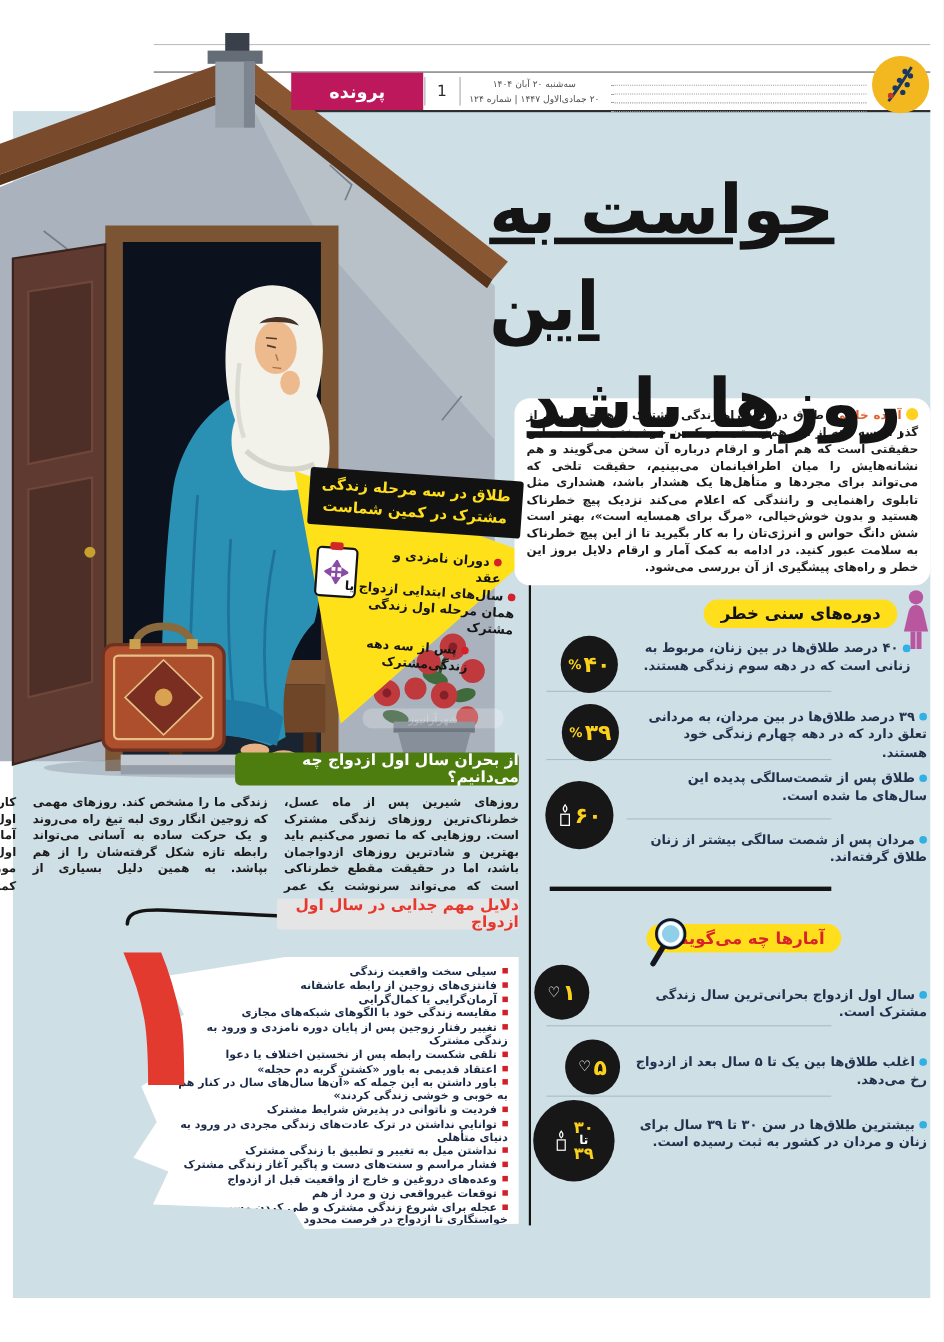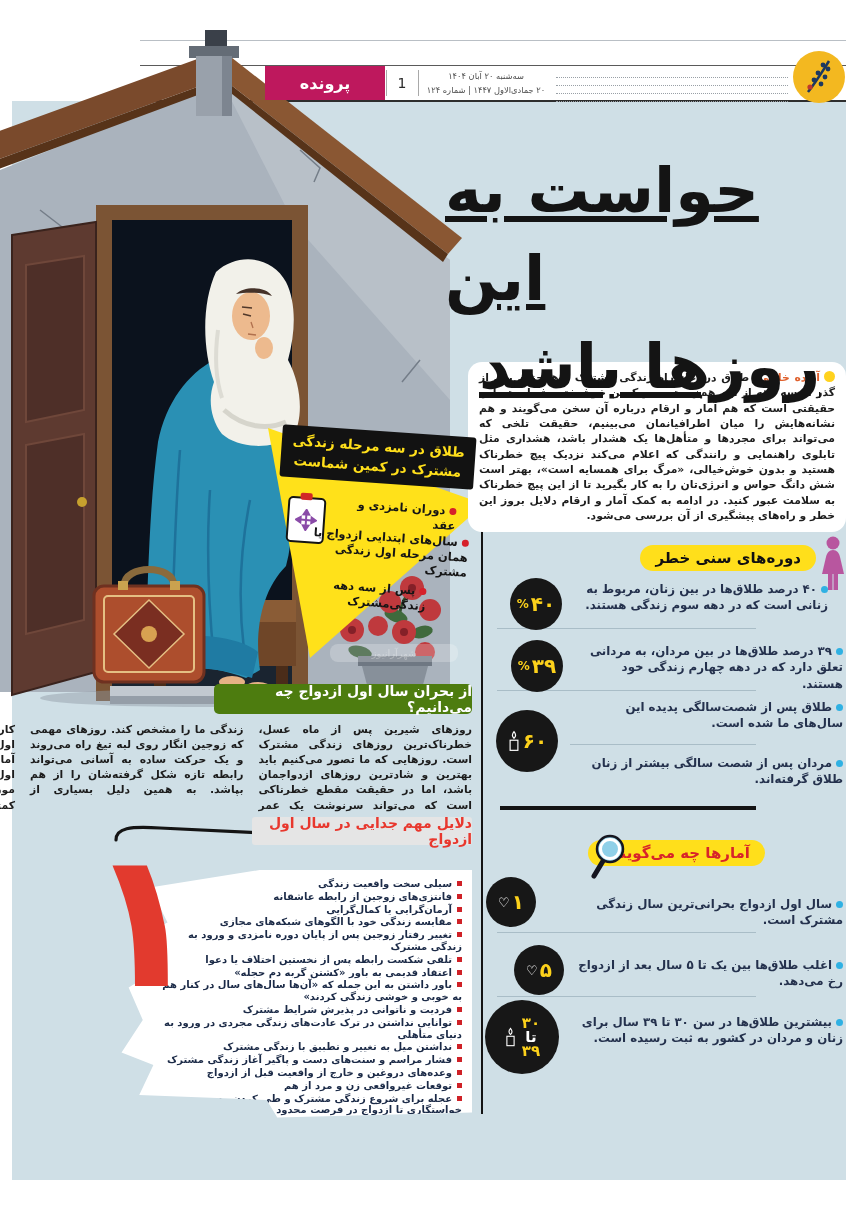--- a/index.html
+++ b/index.html
@@ -58,21 +58,21 @@
   .pill{background:#ffdf1b;border-radius:16px;padding:4px 15px;font-weight:bold;font-size:15px;
       z-index:4;white-space:nowrap;}
   .pill1{right:42px;top:545px;color:#111;}
   .pill2{right:93px;top:840px;color:#d8232a;}
   .badge{background:#171717;border-radius:50%;color:#fcd11b;display:flex;align-items:center;
       justify-content:center;font-weight:bold;z-index:4;direction:ltr;gap:2px;}
   .badge .pct{font-size:12px;}
   .badge .num{font-size:20px;}
   .badge .heart{color:#fff;font-size:13px;font-weight:normal;}
   .badge .stack{display:flex;flex-direction:column;align-items:center;line-height:0.95;}
-  .badge .stack .big{font-size:15px;} .badge .stack .small{font-size:15px;color:#fff;}
+  .badge .stack .big{font-size:15px;} .badge .stack .small{font-size:11px;color:#fff;}
   .sb-text{font-size:11.8px;font-weight:bold;color:#24314d;line-height:1.38;text-align:right;z-index:4;}
   .sb-text .cyd{display:inline-block;width:7px;height:7px;border-radius:50%;background:#2fb1e3;margin-left:4px;}
   .womanicon{right:10px;top:536px;z-index:4;}
   .magicon{left:590px;top:832px;z-index:5;}
   
   .crisis-h{left:214px;top:684px;width:258px;height:30px;background:#4d7c0f;border-radius:5px;color:#fff;
       font-weight:bold;font-size:14px;display:flex;align-items:center;justify-content:center;z-index:4;}
   .crisis-body{left:30px;top:722px;width:442px;height:104px;columns:2;column-gap:15px;
       font-size:10.8px;font-weight:bold;line-height:1.4;color:#1c1c1c;text-align:justify;z-index:4;}
   .crisis-body p{margin:0;}

